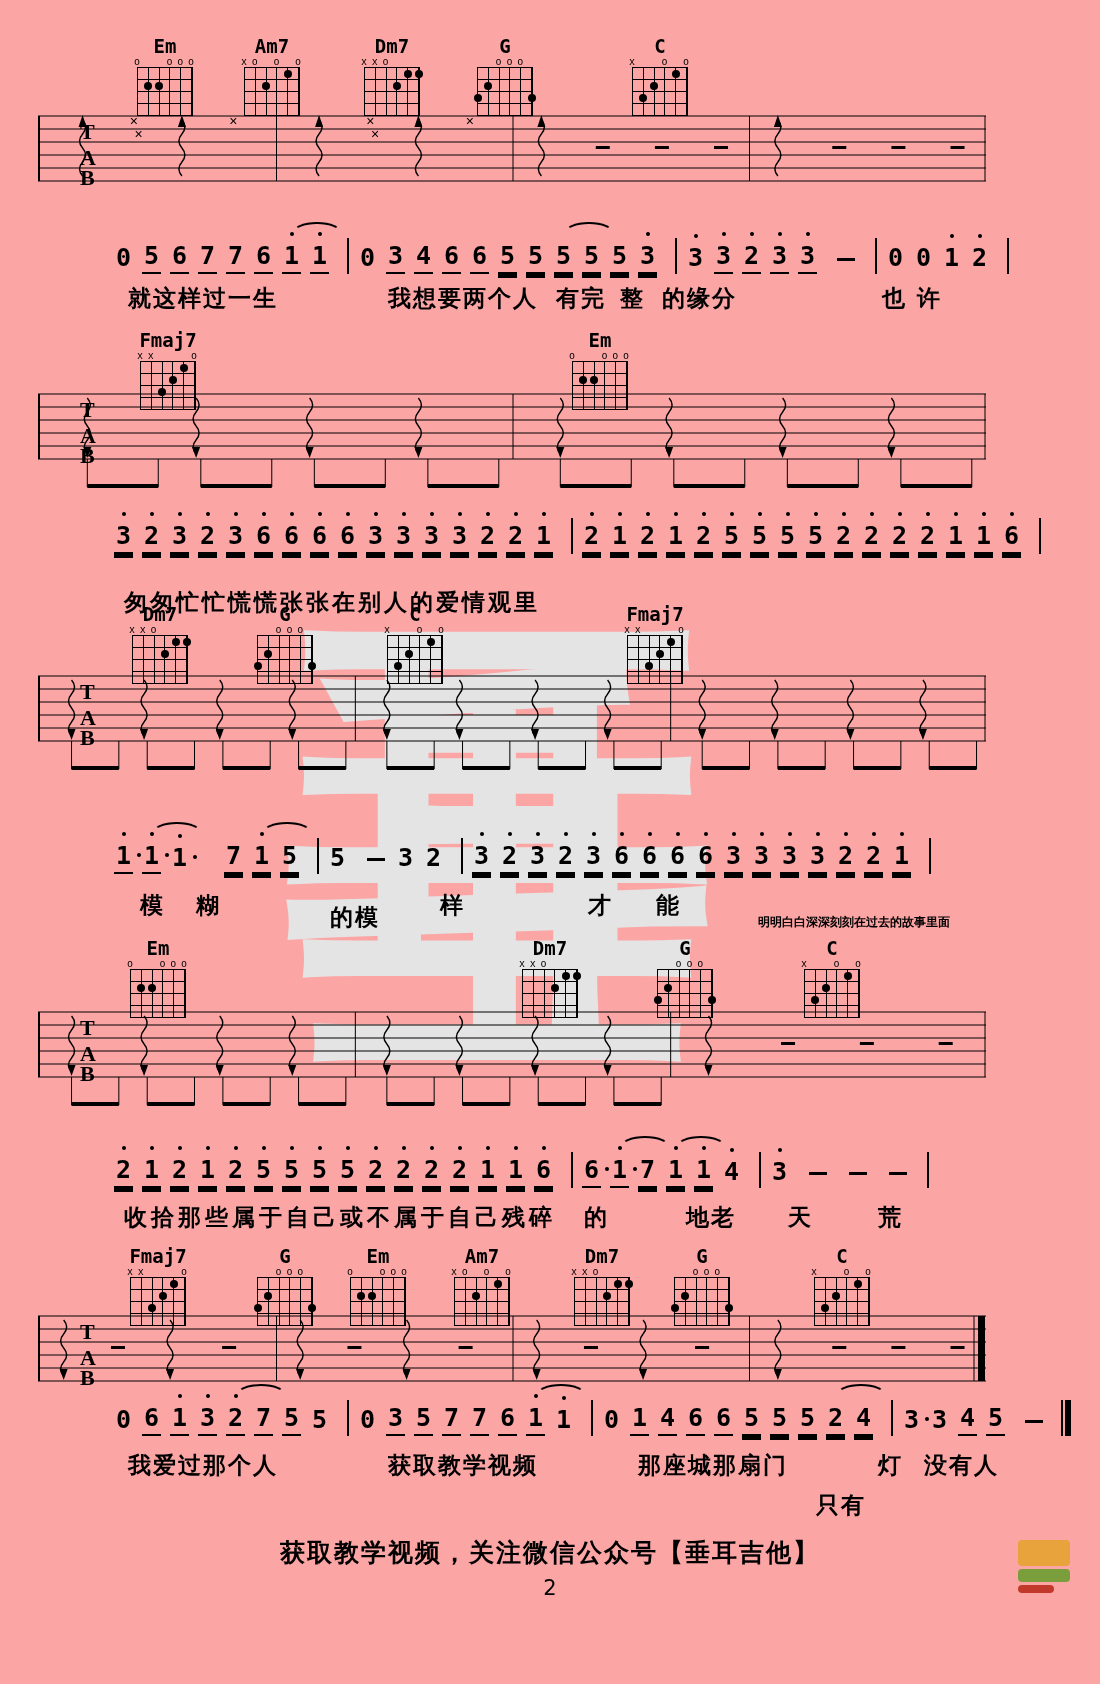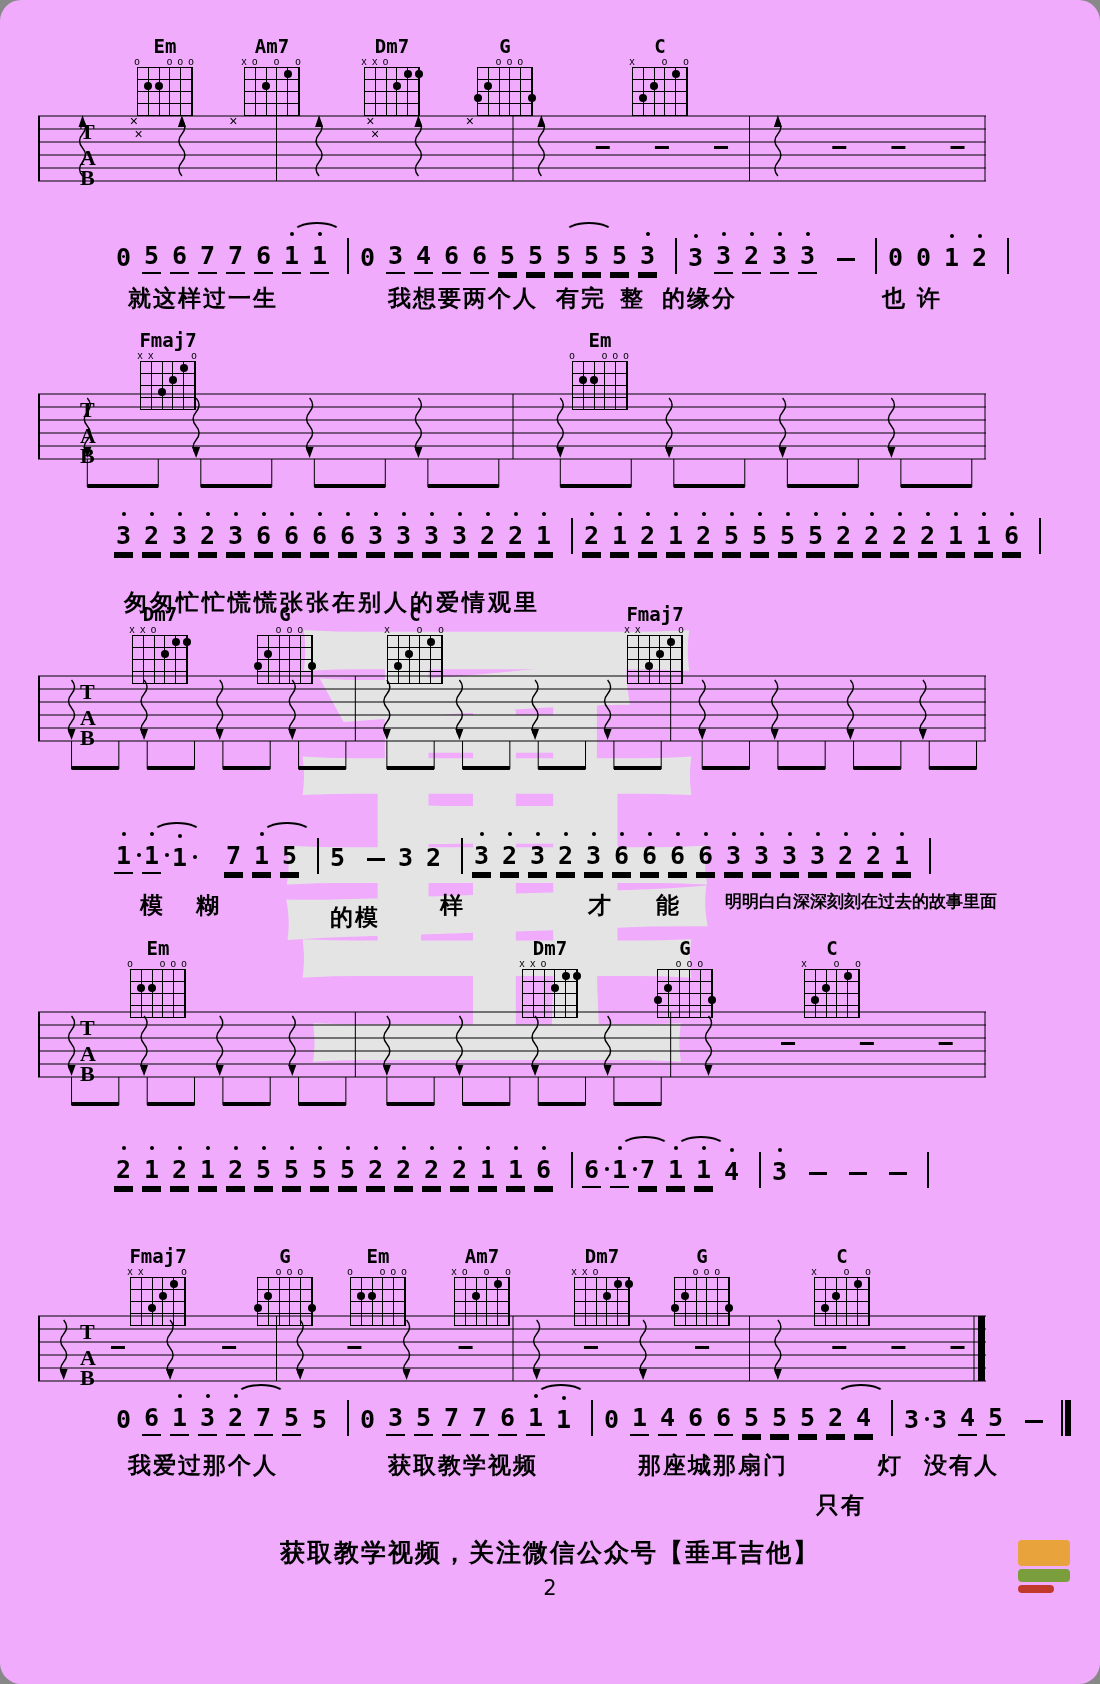--- a/index.html
+++ b/index.html
@@ -1,17 +1,17 @@
 <!DOCTYPE html>
 <html><head>
 <meta charset="utf-8">
 <style>
   html,body{margin:0;padding:0;background:#888;}
-  .page{position:relative;width:1100px;height:1684px;background:#f0abfc;overflow:hidden;
-        font-family:"DejaVu Sans",sans-serif;color:#000;border-radius:21px;}
+  .page{position:relative;width:1100px;height:1684px;background:#fca5a5;overflow:hidden;
+        font-family:"DejaVu Sans",sans-serif;color:#000;}
   
   .watermark{position:absolute;left:288px;top:295px;writing-mode:vertical-rl;text-orientation:upright;
              font-size:430px;line-height:440px;font-weight:700;color:#e4e4e4;z-index:0;user-select:none;}
   
   .system{position:absolute;inset:0;z-index:1;}
   .chordrow{position:absolute;left:0;top:0;width:100%;height:84px;}
   .chord{position:absolute;top:0;width:60px;text-align:center;}
   .clabel{font-family:"DejaVu Sans Mono",monospace;font-weight:bold;font-size:19px;height:21px;line-height:21px;}
   .cmarks{position:relative;height:10px;margin-left:2px;}
   .cmarks span{position:absolute;top:0;font-size:10px;line-height:10px;font-family:"DejaVu Sans Mono",monospace;}
@@ -423,21 +423,21 @@
           <rect x="891.24" y="94" width="47.3" height="4" fill="#000"></rect>
         </svg></div>
     <div class="melody"><span class="note u1">1<i class="hd"></i><i class="ad"></i></span><span class="note u1">1<i class="hd"></i><i class="ad"></i><i class="arcm"></i></span><span class="note">1<i class="hd"></i><i class="ad"></i></span><span class="msp" style="width: 26px;"></span><span class="note u2">7</span><span class="note u2">1<i class="hd"></i><i class="arcm"></i></span><span class="note u2">5</span><span class="mbar"></span><span class="note">5</span><span class="mdash"></span><span class="note">3</span><span class="note">2</span><span class="mbar"></span><span class="note u2">3<i class="hd"></i></span><span class="note u2">2<i class="hd"></i></span><span class="note u2">3<i class="hd"></i></span><span class="note u2">2<i class="hd"></i></span><span class="note u2">3<i class="hd"></i></span><span class="note u2">6<i class="hd"></i></span><span class="note u2">6<i class="hd"></i></span><span class="note u2">6<i class="hd"></i></span><span class="note u2">6<i class="hd"></i></span><span class="note u2">3<i class="hd"></i></span><span class="note u2">3<i class="hd"></i></span><span class="note u2">3<i class="hd"></i></span><span class="note u2">3<i class="hd"></i></span><span class="note u2">2<i class="hd"></i></span><span class="note u2">2<i class="hd"></i></span><span class="note u2">1<i class="hd"></i></span><span class="mbar"></span></div>
     <div class="lyrics">
         <span class="lyr" style="left: 140px;">模</span>
         <span class="lyr" style="left: 196px;">糊</span>
         <span class="lyr" style="left: 330px; margin-top: 12px;">的模</span>
         <span class="lyr" style="left: 440px;">样</span>
         <span class="lyr" style="left: 588px;">才</span>
         <span class="lyr" style="left: 656px;">能</span>
-        <span class="lyr" style="left: 725px; font-size: 17px; letter-spacing: 0px;">明明白白深深刻刻在过去的故事里面</span>
+        <span class="lyr" style="left: 758px; font-size: 12px; letter-spacing: 0px; margin-top: 24px;">明明白白深深刻刻在过去的故事里面</span>
       </div>
   </div>
   <div class="system" id="s4">
     <div class="chordrow">
         <div class="chord" style="left: 128px;">
           <div class="clabel">Em</div>
           <div class="cmarks">
             <span style="left: -3px;">o</span>
             <span style="left: 7.8px;"></span>
             <span style="left: 18.6px;"></span>
@@ -553,20 +553,27 @@
           <line x1="575.9066666666666" y1="69" x2="575.9066666666666" y2="97" stroke="#000" stroke-width="1"></line>
           <line x1="623.2066666666666" y1="69" x2="623.2066666666666" y2="97" stroke="#000" stroke-width="1"></line>
           <rect x="575.9066666666666" y="94" width="47.3" height="4" fill="#000"></rect>
           <path d="M670.5066666666667 8 q6 7 0 14 q-6 7 0 14 q6 7 0 14 q-6 7 0 14" stroke="#000" fill="none" stroke-width="1.4"></path>
           <polygon points="666.5066666666667,57 674.5066666666667,57 670.5066666666667,68" fill="#000"></polygon>
           <rect x="743.0333333333333" y="34" width="14" height="3" fill="#000"></rect>
           <rect x="821.8666666666666" y="34" width="14" height="3" fill="#000"></rect>
           <rect x="900.6999999999999" y="34" width="14" height="3" fill="#000"></rect>
         </svg></div>
     <div class="melody"><span class="note u2">2<i class="hd"></i></span><span class="note u2">1<i class="hd"></i></span><span class="note u2">2<i class="hd"></i></span><span class="note u2">1<i class="hd"></i></span><span class="note u2">2<i class="hd"></i></span><span class="note u2">5<i class="hd"></i></span><span class="note u2">5<i class="hd"></i></span><span class="note u2">5<i class="hd"></i></span><span class="note u2">5<i class="hd"></i></span><span class="note u2">2<i class="hd"></i></span><span class="note u2">2<i class="hd"></i></span><span class="note u2">2<i class="hd"></i></span><span class="note u2">2<i class="hd"></i></span><span class="note u2">1<i class="hd"></i></span><span class="note u2">1<i class="hd"></i></span><span class="note u2">6<i class="hd"></i></span><span class="mbar"></span><span class="note u1">6<i class="ad"></i></span><span class="note u1">1<i class="hd"></i><i class="ad"></i><i class="arcm"></i></span><span class="note u2">7</span><span class="note u2">1<i class="hd"></i><i class="arcm"></i></span><span class="note u2">1<i class="hd"></i></span><span class="note">4<i class="hd"></i></span><span class="mbar"></span><span class="note">3<i class="hd"></i></span><span class="mdash"></span><span class="mdash"></span><span class="mdash"></span><span class="mbar"></span></div>
+    <div class="lyrics">
+        <span class="lyr" style="left: 124px; letter-spacing: 4px;">收拾那些属于自己或不属于自己残碎</span>
+        <span class="lyr" style="left: 584px;">的</span>
+        <span class="lyr" style="left: 686px;">地老</span>
+        <span class="lyr" style="left: 788px;">天</span>
+        <span class="lyr" style="left: 878px;">荒</span>
+      </div>
   </div>
   <div class="system" id="s5">
     <div class="chordrow">
         <div class="chord" style="left: 128px;">
           <div class="clabel">Fmaj7</div>
           <div class="cmarks">
             <span style="left: -3px;">x</span>
             <span style="left: 7.8px;">x</span>
             <span style="left: 18.6px;"></span>
             <span style="left: 29.4px;"></span>

